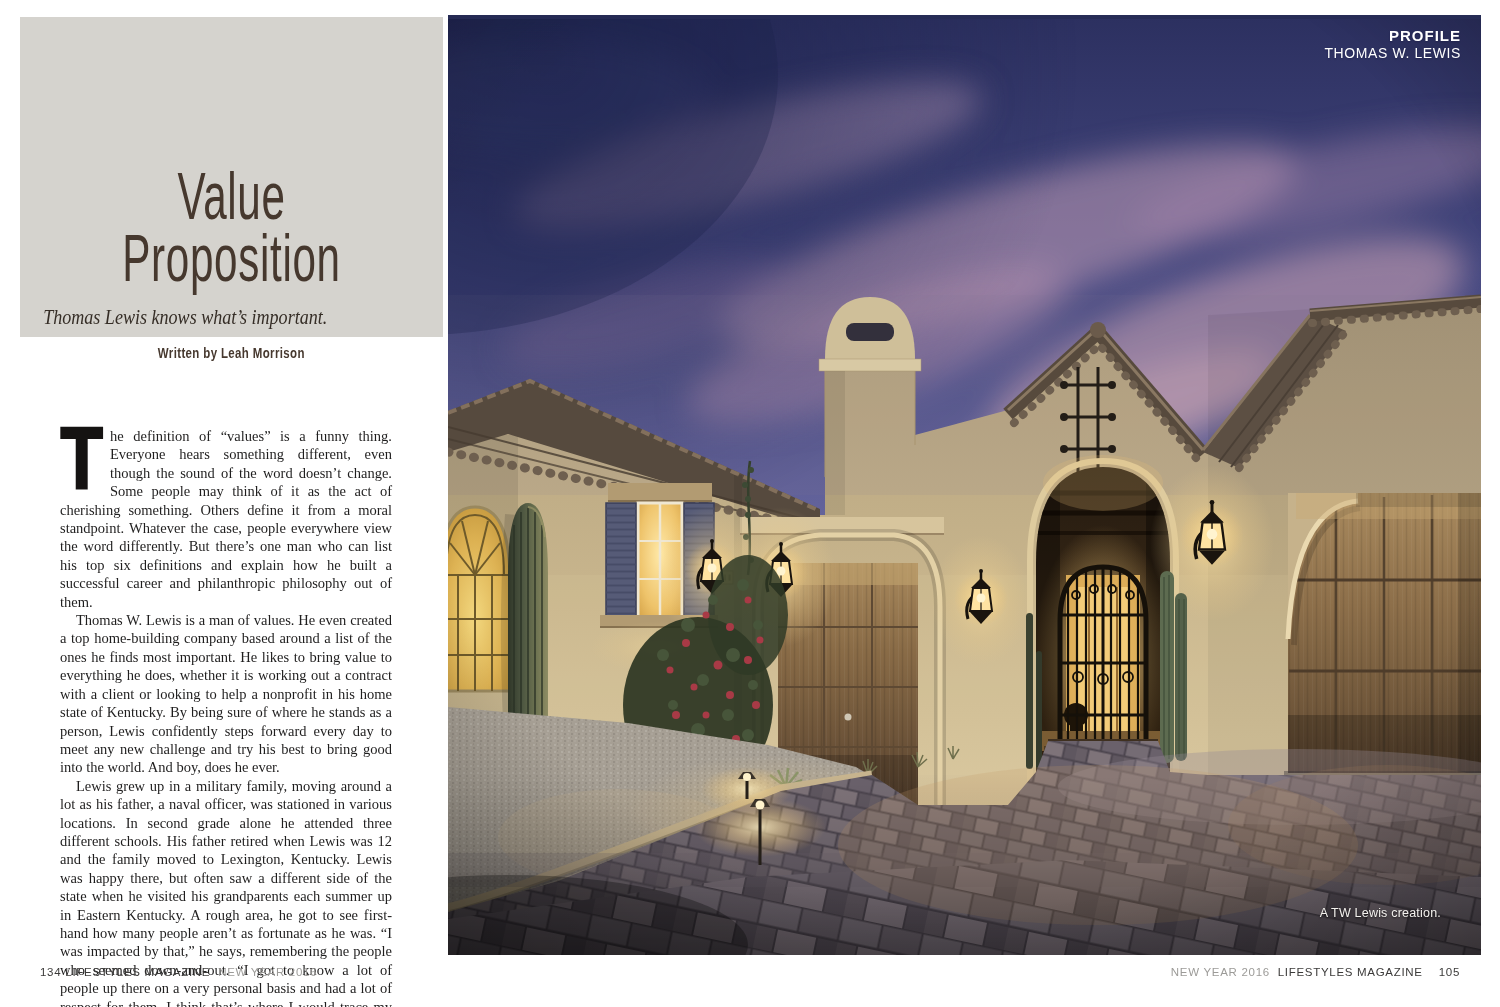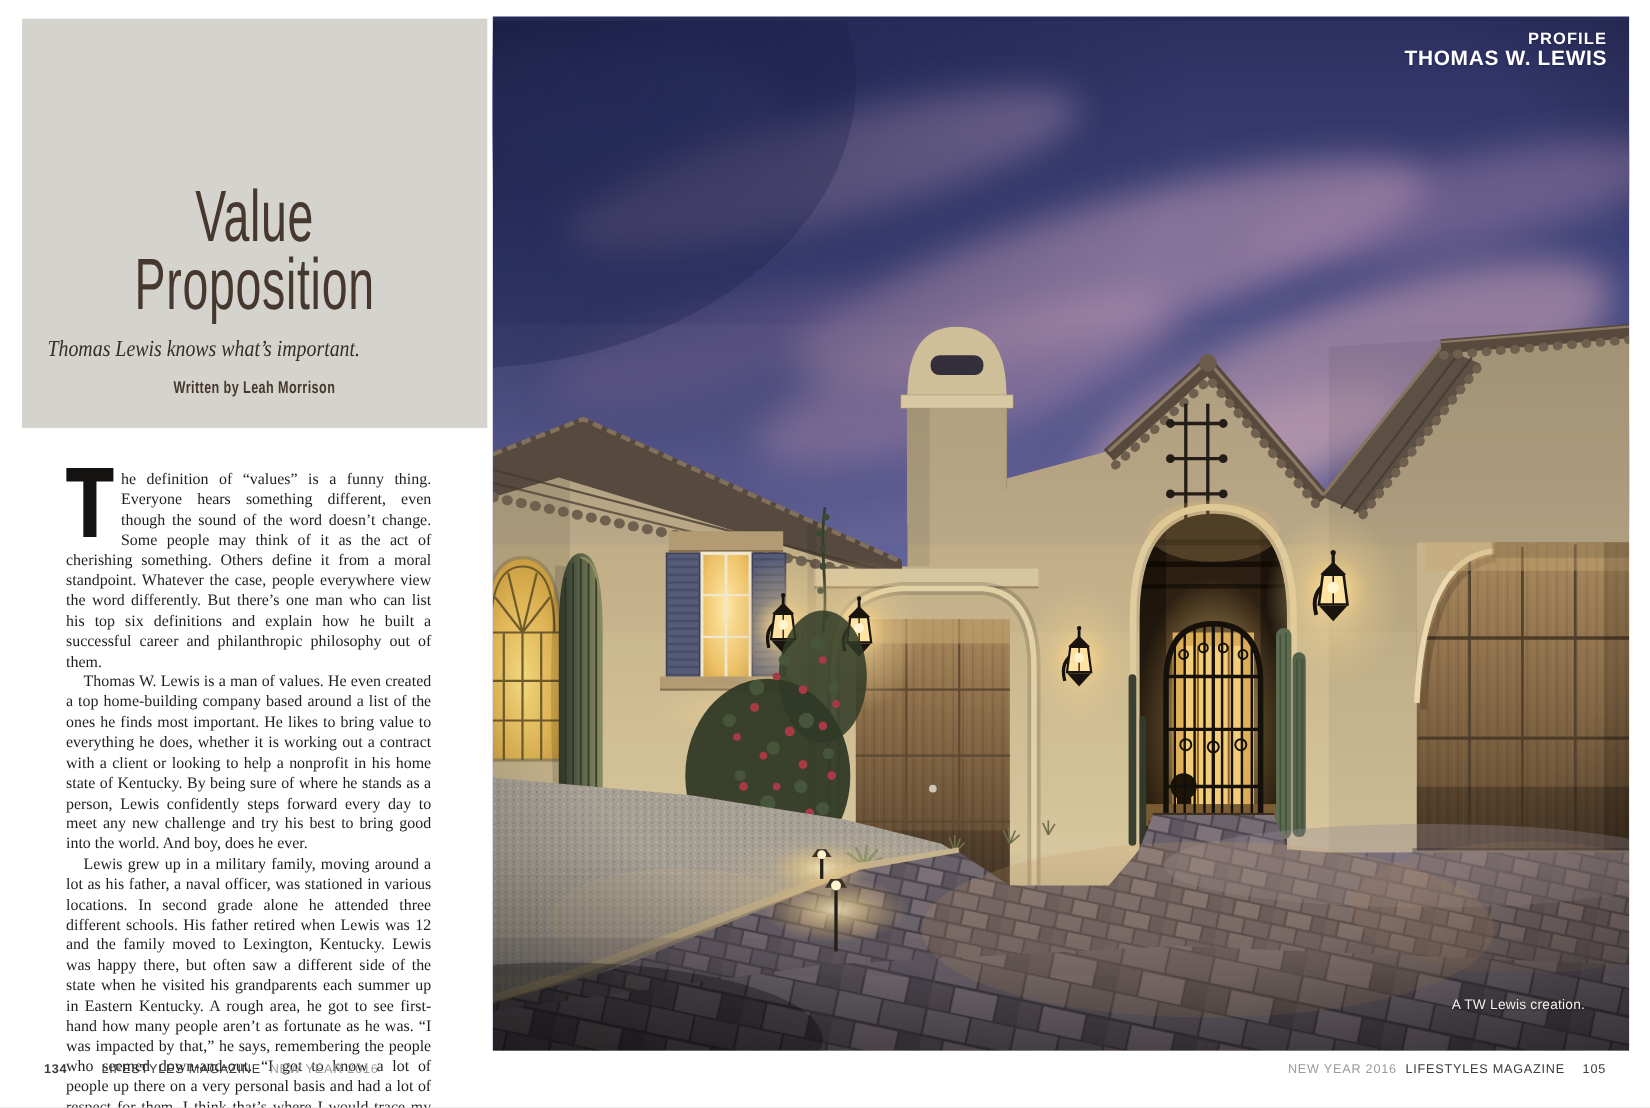--- a/index.html
+++ b/index.html
@@ -1,19 +1,19 @@
 <!DOCTYPE html>
 <html><head>
 <meta charset="utf-8">
 <style>
   html,body{margin:0;padding:0;background:#e8e8e8;}
   .sheet{position:relative;width:1500px;height:1007px;background:#ffffff;overflow:hidden;
          font-family:"Liberation Sans",sans-serif;}
   
-  .title-box{position:absolute;left:20px;top:17px;width:423px;height:372px;background:#d5d3ce;}
+  .title-box{position:absolute;left:20px;top:17px;width:423px;height:320px;background:#d5d3ce;}
   .title{position:absolute;top:148px;left:0;width:100%;text-align:center;color:#46382e;}
   .title .line{display:block;font-size:66px;line-height:62px;font-weight:400;
                transform:scaleX(0.64);transform-origin:50% 50%;letter-spacing:1px;white-space:nowrap;}
   .subtitle{position:absolute;top:288px;left:0;width:100%;}
   .subtitle span{display:inline-block;font-family:"Liberation Serif",serif;font-style:italic;
                  font-size:21px;color:#352d26;transform:scaleX(0.86);white-space:nowrap;}
   .byline{position:absolute;top:327px;left:0;width:100%;text-align:center;font-weight:bold;}
   .byline span{display:inline-block;font-size:15.5px;color:#46382e;transform:scaleX(0.74);
                letter-spacing:.5px;white-space:nowrap;}
   .article{position:absolute;left:60px;top:427px;width:332px;
@@ -22,30 +22,30 @@
   .article p{margin:0;}
   .article p + p{text-indent:16px;}
   .dropcap{float:left;font-family:"DejaVu Sans",sans-serif;font-weight:700;font-size:86px;
            line-height:60px;height:55px;width:42px;margin:2px 8px 0 0;color:#151312;
            transform:scaleX(0.74);transform-origin:0 40%;}
   
   .footer{position:absolute;top:966px;font-size:11.5px;letter-spacing:.7px;color:#3b3a39;white-space:nowrap;}
   .footer .muted{color:#9c9b98;}
   .footer-left{left:40px;}
   .footer-right{right:40px;text-align:right;}
-  .pg-l{margin-right:31px;font-weight:bold;}
+  .pg-l{margin-right:4px;}
   .pg-r{margin-left:16px;}
   .gap{margin-right:4px;}
   
   .photo{position:absolute;left:448px;top:15px;width:1033px;height:940px;overflow:hidden;background:#44477c;}
   .photo svg{display:block;}
   .kicker{position:absolute;top:13px;right:20px;text-align:right;color:#ffffff;
           text-shadow:0 1px 2px rgba(20,20,60,.45);}
   .kicker-label{font-size:15px;font-weight:700;letter-spacing:1px;line-height:16px;}
-  .kicker-name{font-size:19px;font-weight:700;letter-spacing:.6px;line-height:19px;text-align:center;}
+  .kicker-name{font-size:14px;font-weight:400;letter-spacing:.6px;line-height:19px;text-align:center;}
   .photo-caption{position:absolute;right:40px;top:891px;color:#f4f2ee;font-weight:400;
                  font-size:12.5px;letter-spacing:.2px;text-shadow:0 1px 2px rgba(0,0,0,.6);}
 </style>
 </head>
 <body>
 
 <div class="sheet">
 
   <div class="title-box">
     <h1 class="title" style="margin:0;font-weight:400;">

